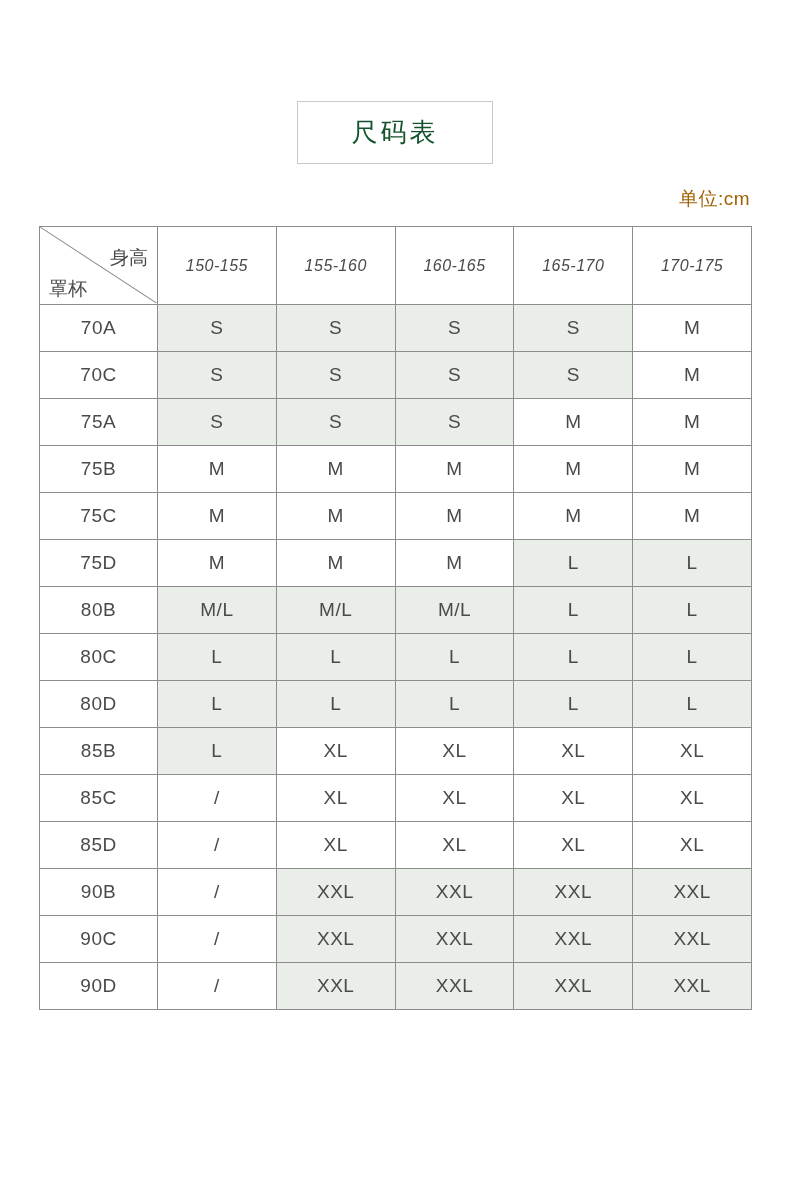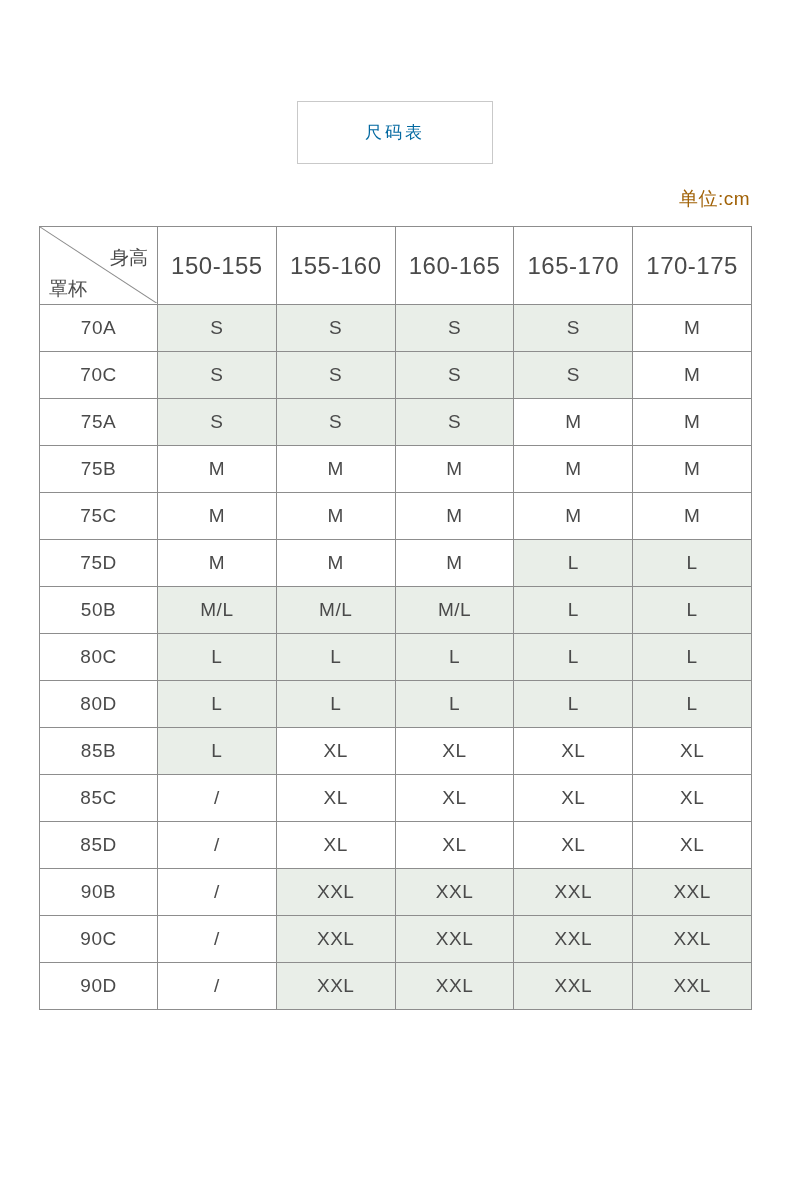--- a/index.html
+++ b/index.html
@@ -28,23 +28,23 @@
   .title-box {
     box-sizing: border-box;
     width: 196px;
     height: 63px;
     border: 1px solid #c9c9c9;
     display: flex;
     align-items: center;
     justify-content: center;
   }
   .title-text {
-    font-size: 17px;
+    font-size: 26px;
     letter-spacing: 3px;
-    color: #0369a1;
+    color: #14532d;
     font-weight: 400;
   }
 
   
   .unit-note {
     position: absolute;
     right: 40px;
     top: 186px;
     font-size: 19px;
     color: #a16207;
@@ -72,21 +72,21 @@
     text-align: center;
     vertical-align: middle;
     font-weight: 400;
     color: #4a4a4a;
     font-size: 19px;
     padding: 0;
   }
 
   
   tr.head-row th { height: 77px; }
-  tr.head-row th.range-head { font-size: 24px; letter-spacing: 0.5px; }
+  tr.head-row th.range-head { font-size: 16px; letter-spacing: 0.5px; font-style: italic; }
 
   
   th.corner {
     position: relative;
     padding: 0;
     overflow: hidden;
   }
   th.corner .diag {
     position: absolute;
     inset: 0;
@@ -194,21 +194,21 @@
         </tr>
         <tr>
           <td class="label-cell">75D</td>
           <td class="val">M</td>
           <td class="val">M</td>
           <td class="val">M</td>
           <td class="val hl">L</td>
           <td class="val hl">L</td>
         </tr>
         <tr>
-          <td class="label-cell">50B</td>
+          <td class="label-cell">80B</td>
           <td class="val hl">M/L</td>
           <td class="val hl">M/L</td>
           <td class="val hl">M/L</td>
           <td class="val hl">L</td>
           <td class="val hl">L</td>
         </tr>
         <tr>
           <td class="label-cell">80C</td>
           <td class="val hl">L</td>
           <td class="val hl">L</td>

